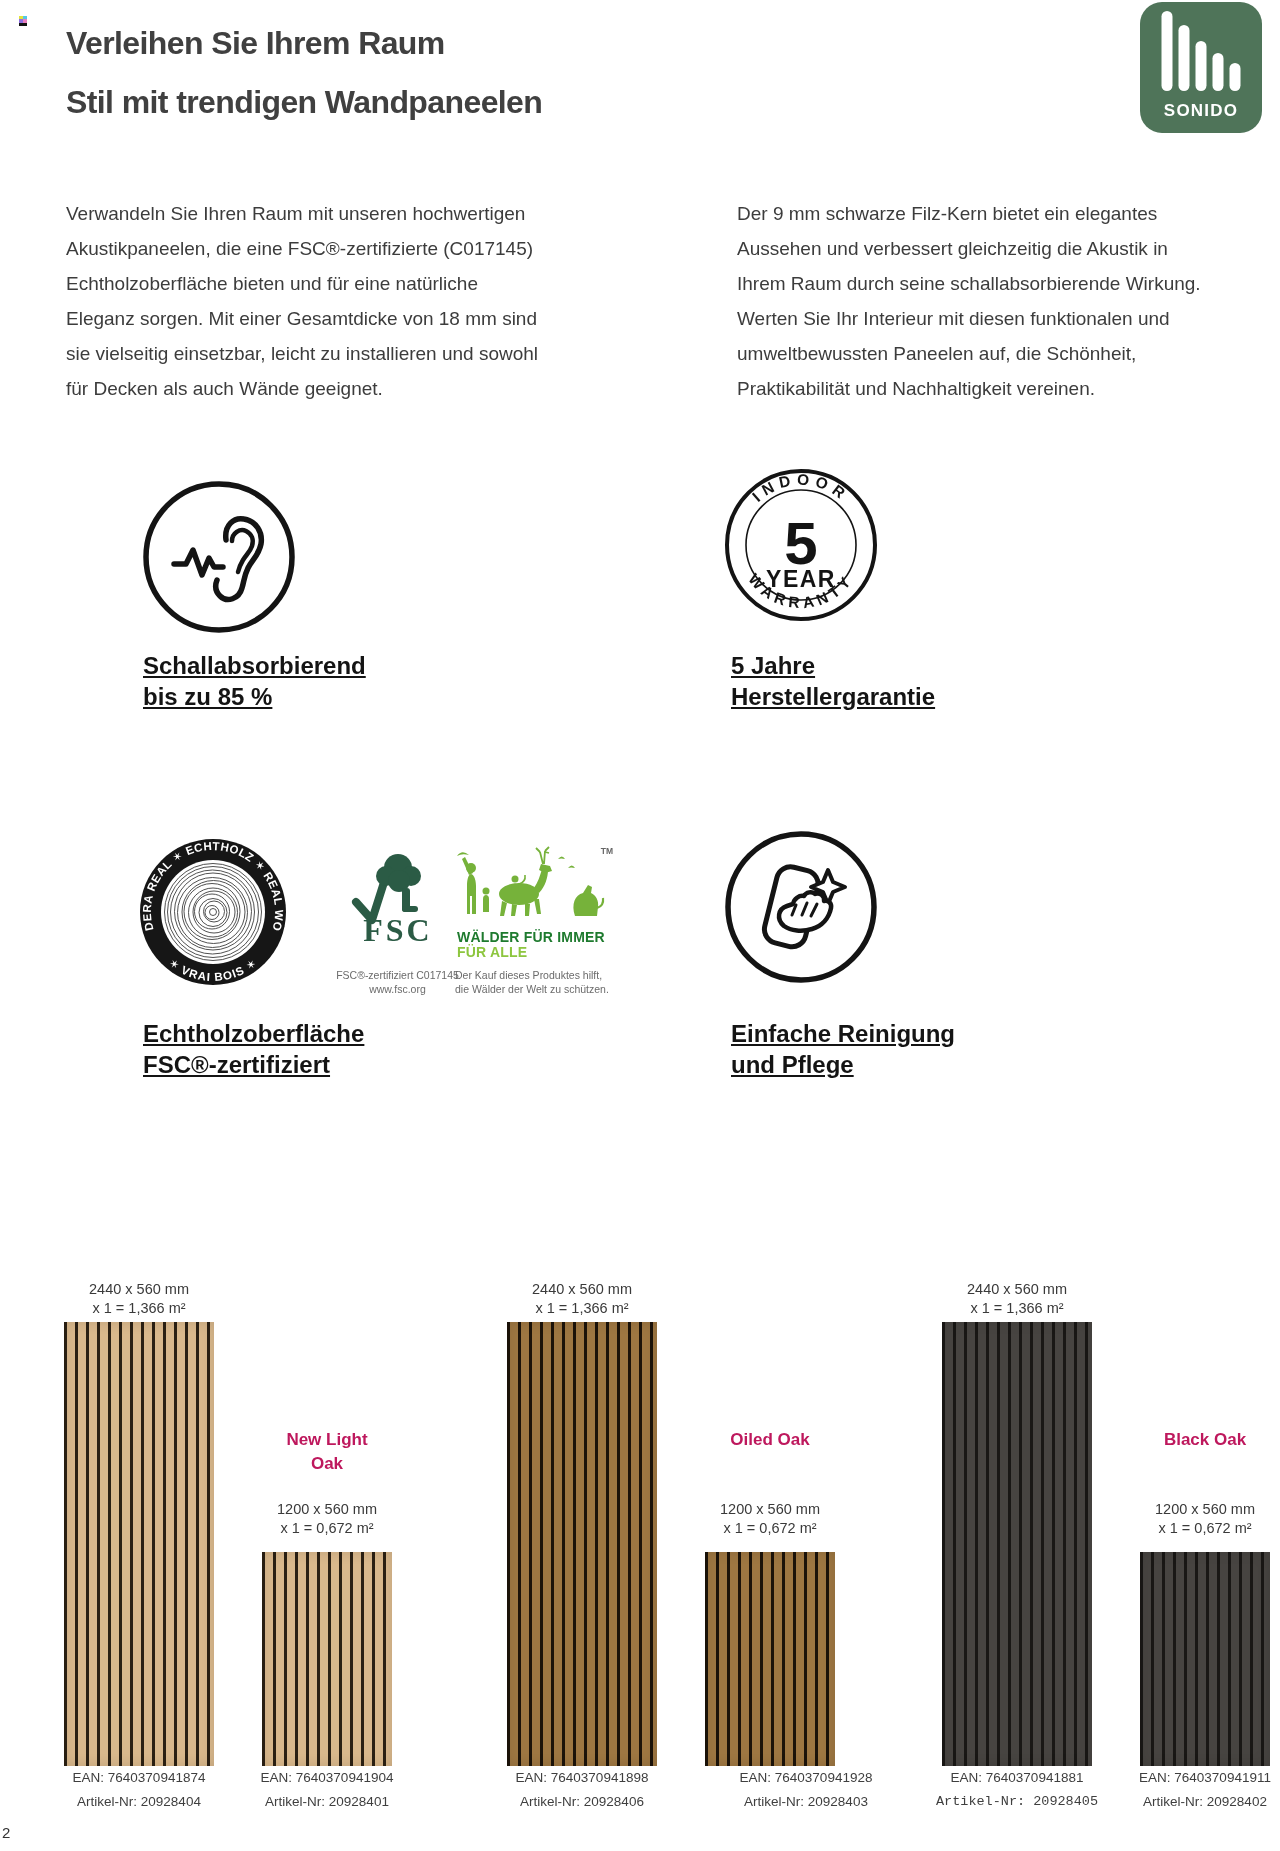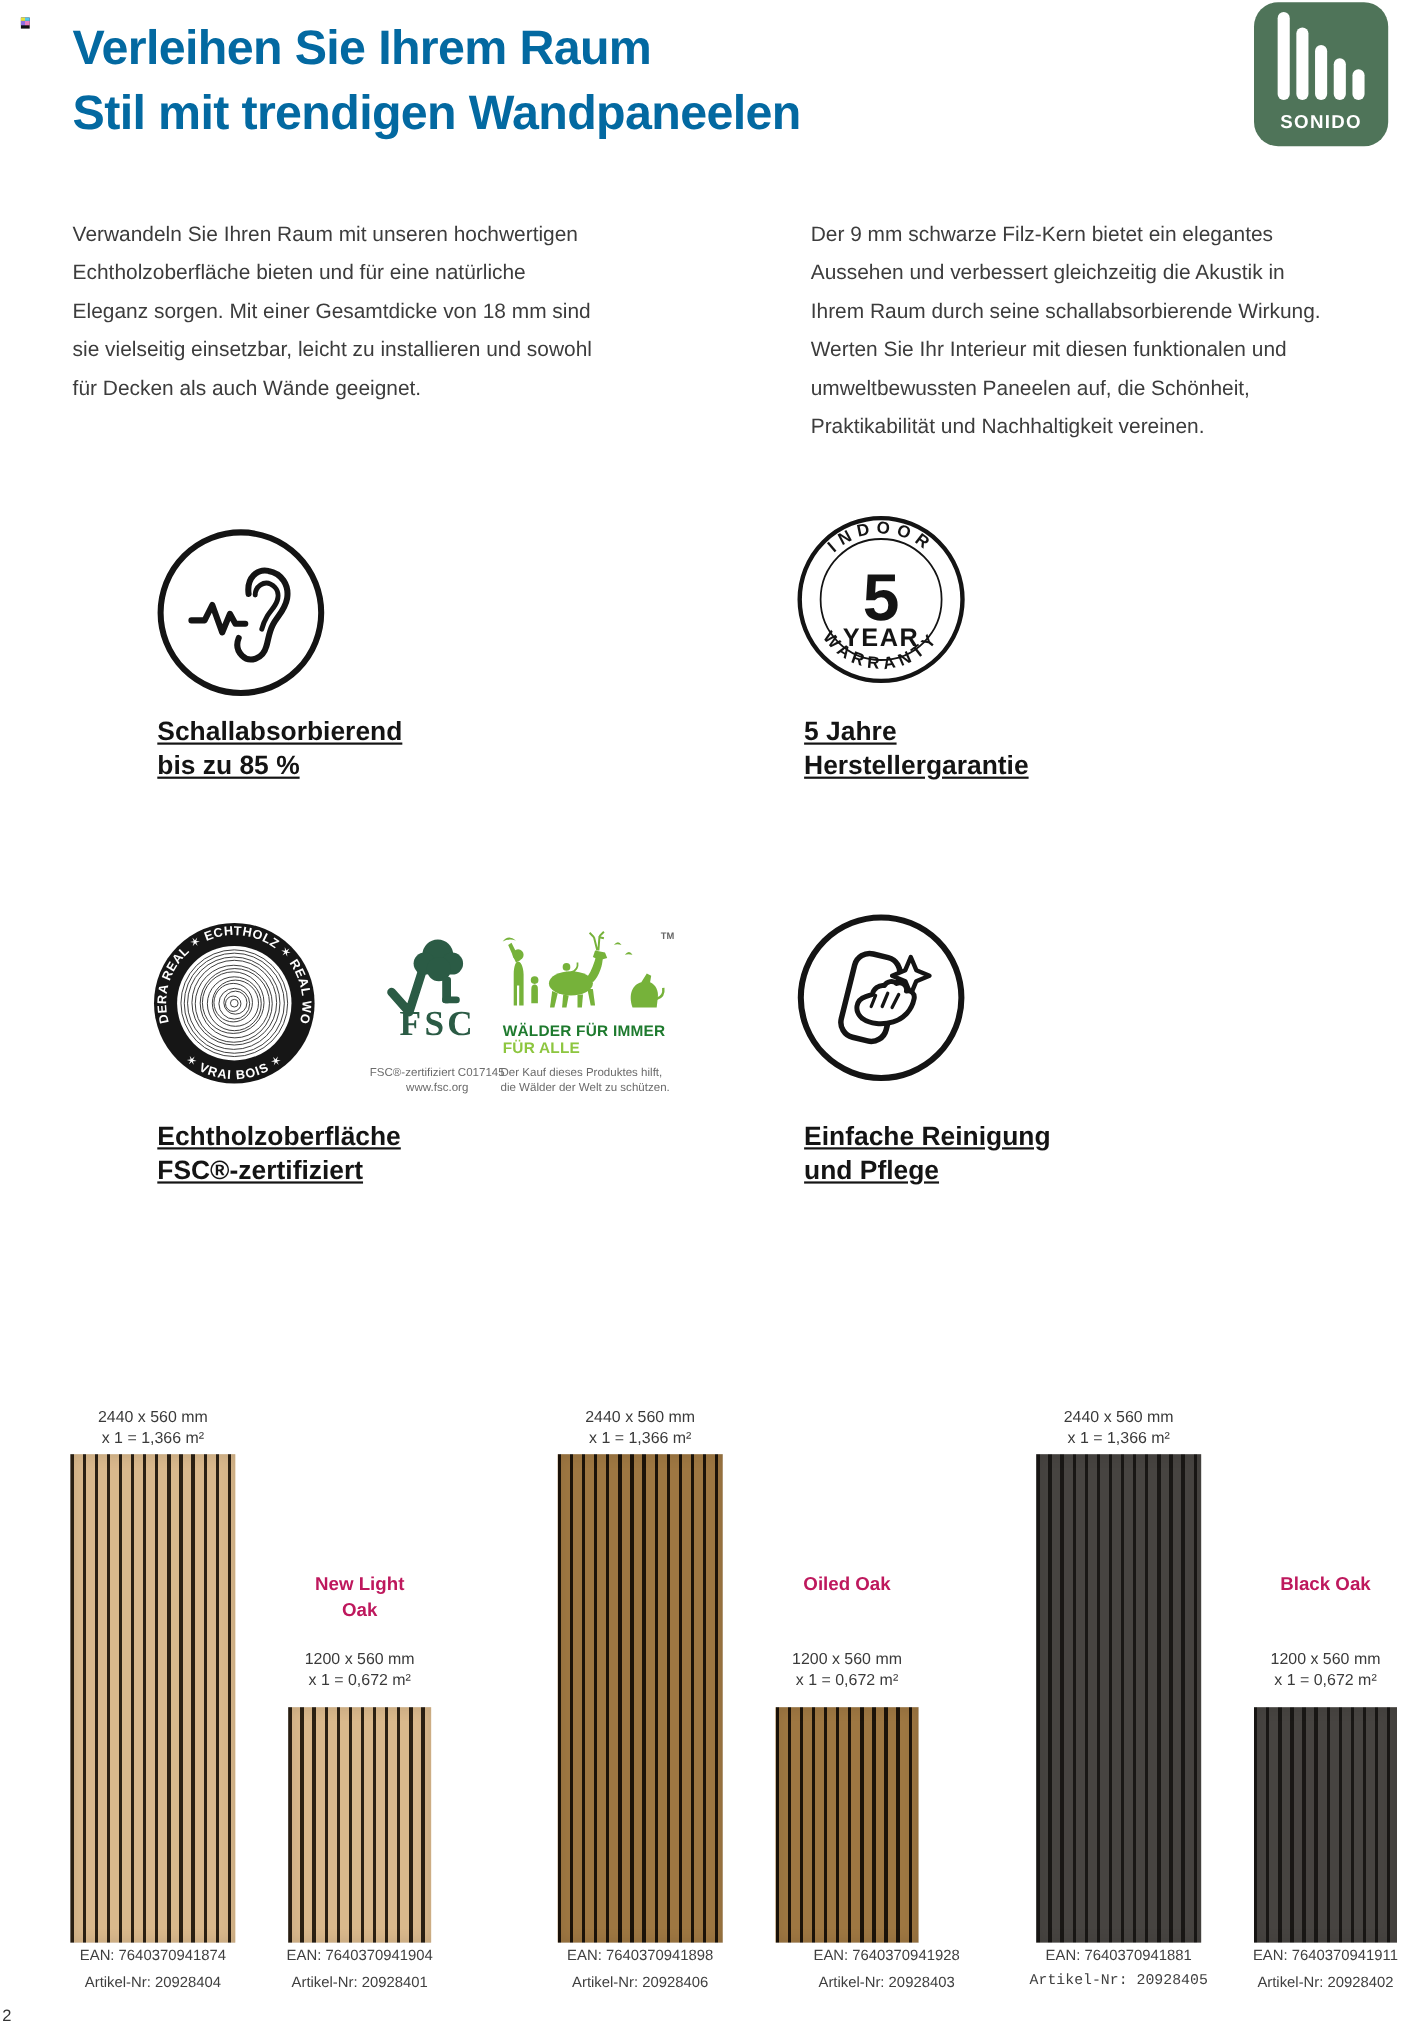--- a/index.html
+++ b/index.html
@@ -9,22 +9,22 @@
     font-family:"Liberation Sans","DejaVu Sans",sans-serif; color:#1a1a1a;
   }
   .abs { position:absolute; }
 
   
   .print-mark { width:8px; height:10px;
     background:
       linear-gradient(90deg,#e3e23c 0 50%,#54c6e8 50% 100%) 0 0/8px 3px no-repeat,
       linear-gradient(90deg,#8d6fe0 0 50%,#e87fc0 50% 100%) 0 3px/8px 4px no-repeat,
       #111 0 7px/8px 3px no-repeat; }
-  .title { left:66px; top:14px; font-size:44px; font-weight:700; letter-spacing:-0.6px;
-    line-height:59px; color:#0369a1; }
+  .title { left:66px; top:14px; font-size:32px; font-weight:700; letter-spacing:-0.6px;
+    line-height:59px; color:#404040; }
   .brand-logo { left:1140px; top:2px; width:122px; height:131px; border-radius:22px; }
   .brand-bars { position:absolute; left:50%; transform:translateX(-50%); bottom:42px;
     display:flex; align-items:flex-end; gap:6px; }
   .brand-bars span { width:11px; background:#fff; border-radius:6px; display:block; }
   .brand-name { position:absolute; left:0; right:0; bottom:12px; text-align:center;
     color:#fff; font-size:17px; font-weight:700; letter-spacing:1.2px; }
 
   
   .para { font-size:19px; line-height:35px; color:#3c3c3c; }
   .para-left { left:66px; top:196px; width:545px; }
@@ -59,20 +59,21 @@
       <span style="height:66px"></span>
       <span style="height:50px"></span>
       <span style="height:38px"></span>
       <span style="height:28px"></span>
   </div>
   <div class="brand-name">SONIDO</div>
 </div>
 
 <div class="abs para para-left">
   <div>Verwandeln Sie Ihren Raum mit unseren hochwertigen</div>
+  <div>Akustikpaneelen, die eine FSC®-zertifizierte (C017145)</div>
   <div>Echtholzoberfläche bieten und für eine natürliche</div>
   <div>Eleganz sorgen. Mit einer Gesamtdicke von 18 mm sind</div>
   <div>sie vielseitig einsetzbar, leicht zu installieren und sowohl</div>
   <div>für Decken als auch Wände geeignet.</div>
 </div>
 <div class="abs para para-right">
   <div>Der 9 mm schwarze Filz-Kern bietet ein elegantes</div>
   <div>Aussehen und verbessert gleichzeitig die Akustik in</div>
   <div>Ihrem Raum durch seine schallabsorbierende Wirkung.</div>
   <div>Werten Sie Ihr Interieur mit diesen funktionalen und</div>

